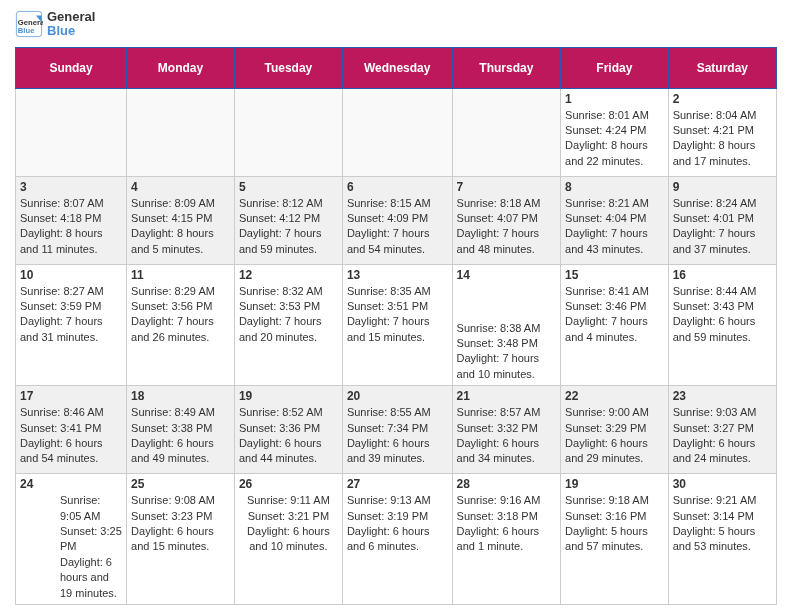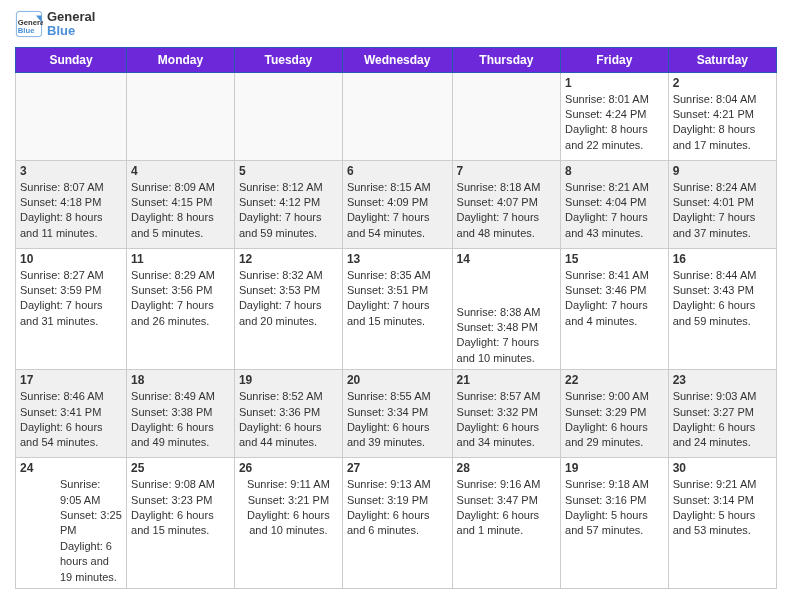--- a/index.html
+++ b/index.html
@@ -12,24 +12,24 @@
     .logo { display: flex; align-items: center; gap: 4px; }
     .logo-icon { width: 28px; height: 28px; }
     
     .title-block { text-align: right; }
     .month-title { font-size: 32px; font-weight: bold; color: #333; }
     .location { font-size: 14px; color: #555; }
     
     .calendar { width: 100%; border-collapse: collapse; }
     
     .calendar th {
-      background: #6d28d9;
+      background: #be185d;
       color: white;
       text-align: center;
-      padding: 5px 4px;
+      padding: 13px 4px;
       font-size: 12px;
       border: 1px solid #2a5aaf;
     }
     
     .calendar td {
       border: 1px solid #ccc;
       vertical-align: top;
       padding: 3px 4px;
       width: 113px;
       height: 88px;
@@ -205,21 +205,21 @@
           </td>
           <td>
             <span class="day-num">19</span>
             <div class="day-info" style="white-space: pre-line;">Sunrise: 8:52 AM
 Sunset: 3:36 PM
 Daylight: 6 hours and 44 minutes.</div>
           </td>
           <td>
             <span class="day-num">20</span>
             <div class="day-info" style="white-space: pre-line;">Sunrise: 8:55 AM
-Sunset: 3:34 PM
+Sunset: 7:34 PM
 Daylight: 6 hours and 39 minutes.</div>
           </td>
           <td>
             <span class="day-num">21</span>
             <div class="day-info" style="white-space: pre-line;">Sunrise: 8:57 AM
 Sunset: 3:32 PM
 Daylight: 6 hours and 34 minutes.</div>
           </td>
           <td>
             <span class="day-num">22</span>
@@ -255,21 +255,21 @@
           </td>
           <td>
             <span class="day-num">27</span>
             <div class="day-info" style="white-space: pre-line;">Sunrise: 9:13 AM
 Sunset: 3:19 PM
 Daylight: 6 hours and 6 minutes.</div>
           </td>
           <td>
             <span class="day-num">28</span>
             <div class="day-info" style="white-space: pre-line;">Sunrise: 9:16 AM
-Sunset: 3:47 PM
+Sunset: 3:18 PM
 Daylight: 6 hours and 1 minute.</div>
           </td>
           <td>
             <span class="day-num">19</span>
             <div class="day-info" style="white-space: pre-line;">Sunrise: 9:18 AM
 Sunset: 3:16 PM
 Daylight: 5 hours and 57 minutes.</div>
           </td>
           <td>
             <span class="day-num">30</span>

